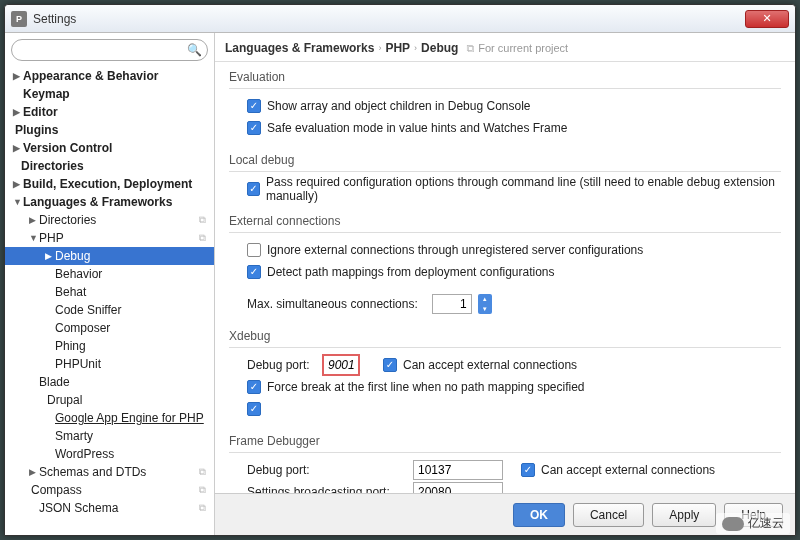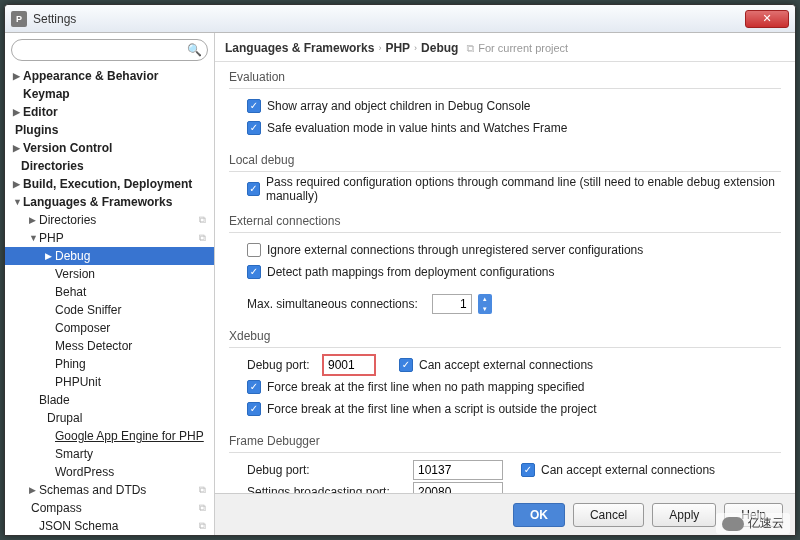--- a/index.html
+++ b/index.html
@@ -110,37 +110,33 @@
             <span class="arrow">▼</span>
             <span>PHP</span>
             <span class="badge">⧉</span>
           </div>
           <div class="tree-item selected" style="padding-left: 40px;">
             <span class="arrow">▶</span>
             <span>Debug</span>
           </div>
           <div class="tree-item" style="padding-left: 40px;">
             <span class="arrow"></span>
-            <span>Version</span>
+            <span>Behavior</span>
           </div>
           <div class="tree-item" style="padding-left: 40px;">
             <span class="arrow"></span>
             <span>Behat</span>
           </div>
           <div class="tree-item" style="padding-left: 40px;">
             <span class="arrow"></span>
             <span>Code Sniffer</span>
           </div>
           <div class="tree-item" style="padding-left: 40px;">
             <span class="arrow"></span>
             <span>Composer</span>
-          </div>
-          <div class="tree-item" style="padding-left: 40px;">
-            <span class="arrow"></span>
-            <span>Mess Detector</span>
           </div>
           <div class="tree-item" style="padding-left: 40px;">
             <span class="arrow"></span>
             <span>Phing</span>
           </div>
           <div class="tree-item" style="padding-left: 40px;">
             <span class="arrow"></span>
             <span>PHPUnit</span>
           </div>
           <div class="tree-item" style="padding-left: 24px;">
@@ -235,32 +231,31 @@
                 <span>▼</span>
               </span>
           </div>
         </div>
 
         <div class="section-title">Xdebug</div>
         <hr class="separator">
         <div class="subsec">
           <div class="row">
             <span style="width:70px;">Debug port:</span>
-            <input class="num-input hl" style="width: 52px; text-align: left;" value="9001">
+            <input class="num-input hl" style="width: 36px; text-align: left; font-style: italic;" value="9001">
             <span style="width:12px;"></span>
             <span class="cb checked"></span>
             <span>Can accept external connections</span>
           </div>
           <div class="row">
             <span class="cb checked"></span>
             <span>Force break at the first line when no path mapping specified</span>
           </div>
           <div class="row">
             <span class="cb checked"></span>
-            <span>Force break at the first line when a script is outside the project</span>
           </div>
         </div>
 
         <div class="section-title">Frame Debugger</div>
         <hr class="separator">
         <div class="subsec">
           <div class="row">
             <span class="field-label">Debug port:</span>
             <input class="text-input" value="10137" style="">
             <span style="width:6px;"></span>

